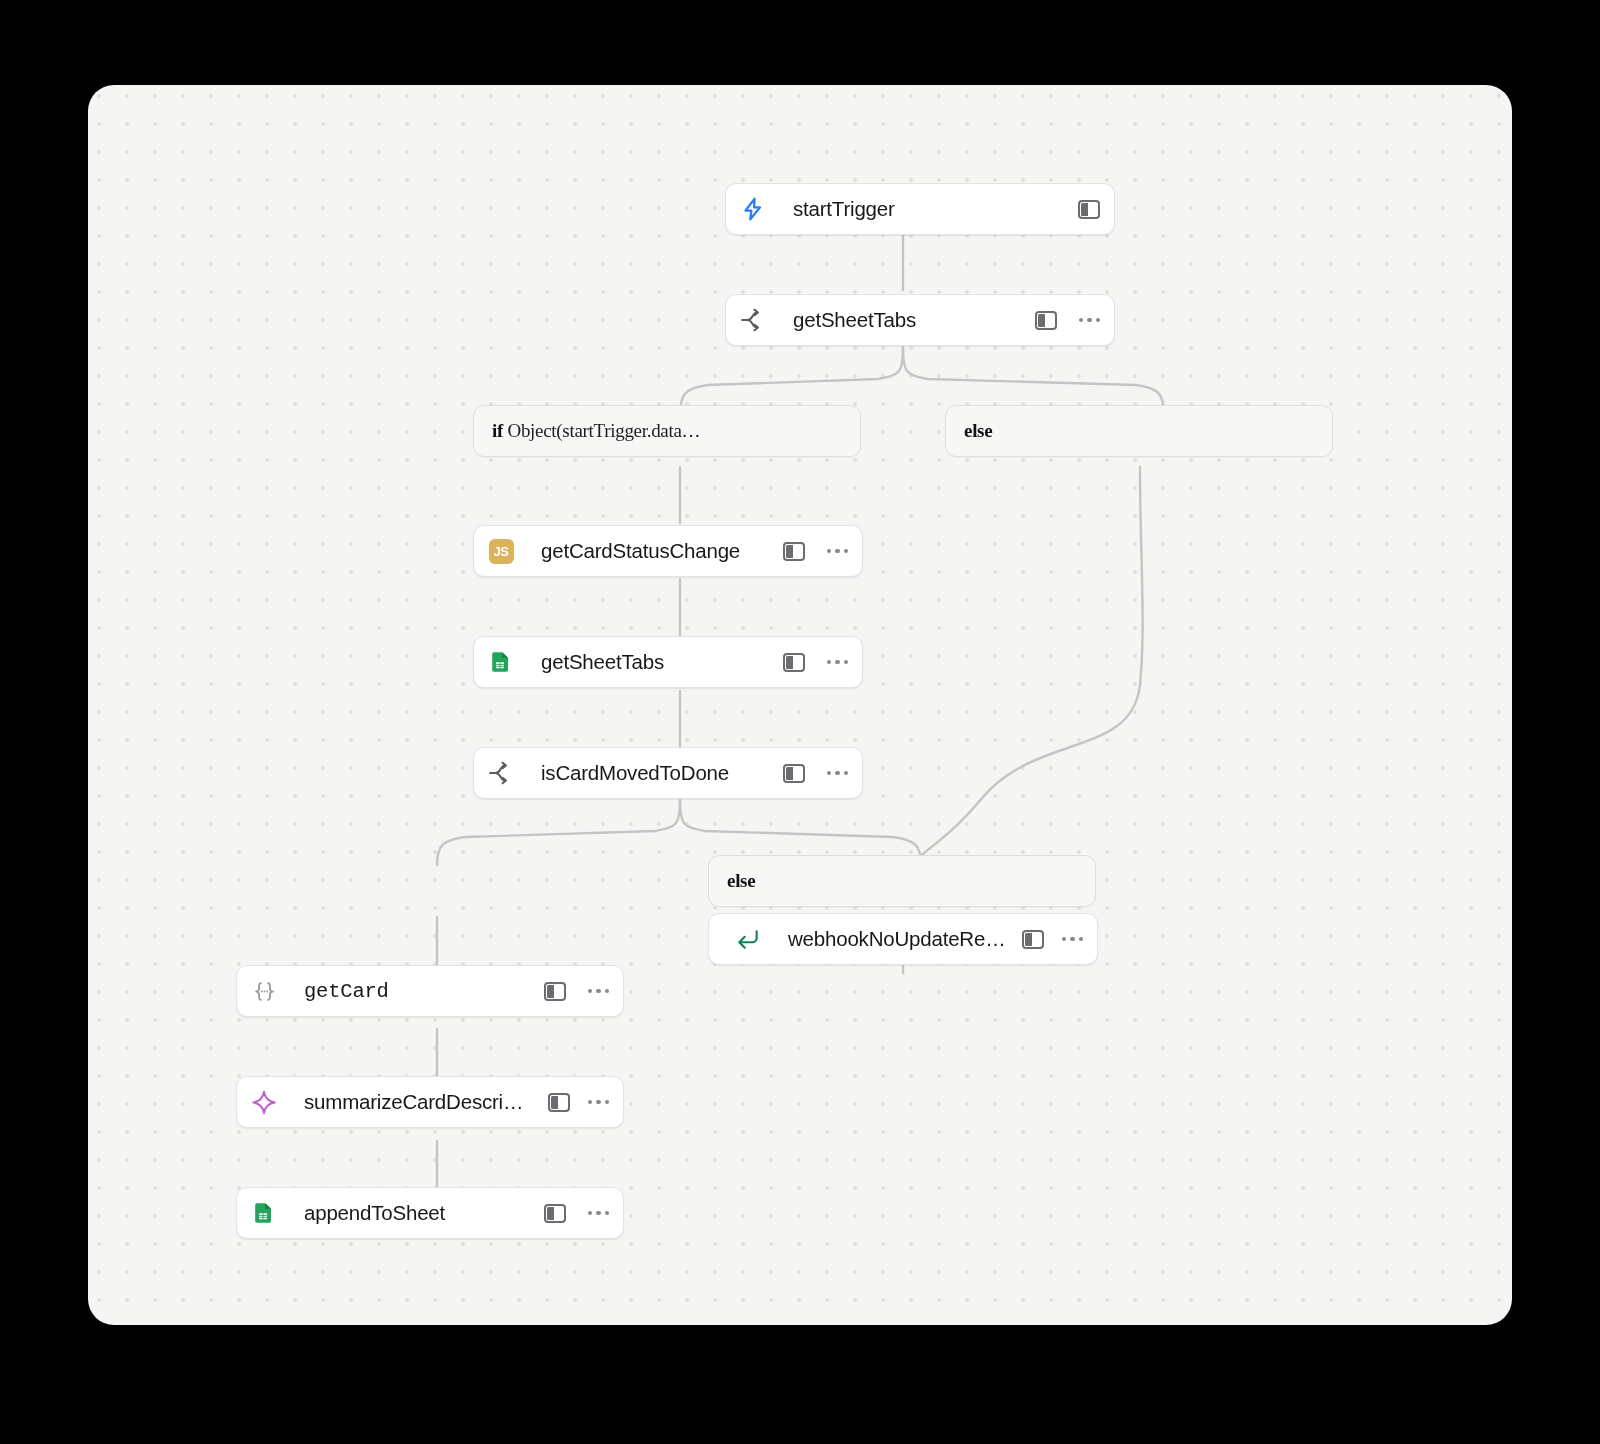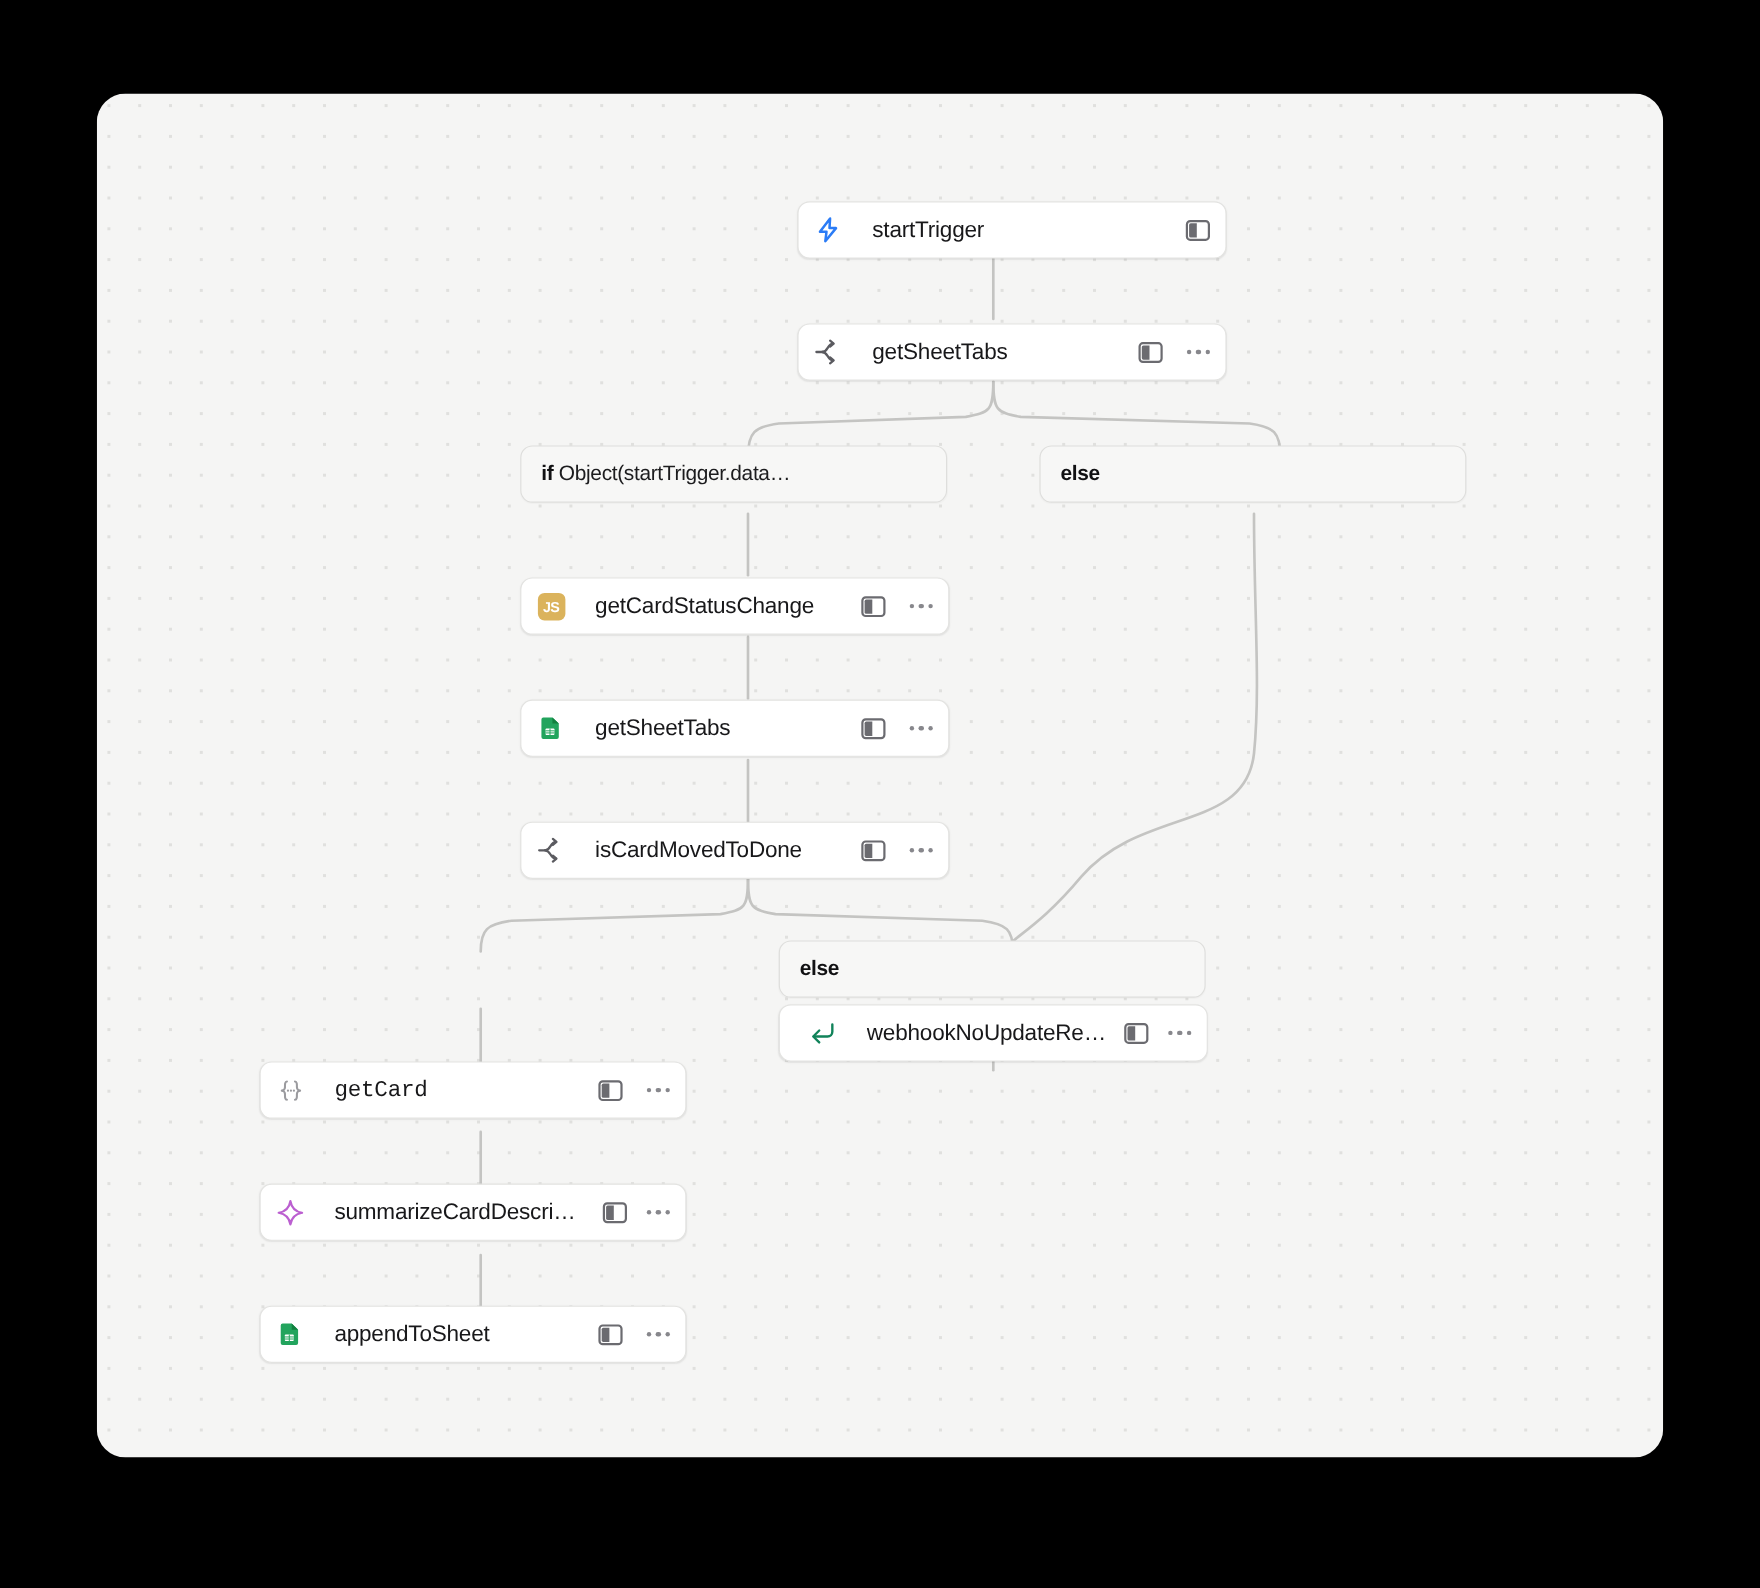--- a/index.html
+++ b/index.html
@@ -106,21 +106,21 @@
     display: flex;
     align-items: center;
     background: #f7f7f6;
     border: 1px solid #dededc;
     border-radius: 11px;
     height: 52px;
     padding: 0 18px;
     box-shadow: 0 1px 1px rgba(0,0,0,0.025);
   }
   .cond .ctext {
-    font-family: Liberation Sans, sans-serif;
+    font-family: Liberation Serif, serif;
     font-size: 19px;
     color: #1c1c1e;
     white-space: nowrap;
     letter-spacing: -0.3px;
   }
   .cond .kw { color: #111113; font-weight: 700; }
   
   .js-badge {
     width: 25px; height: 25px;
     background: #dbb35c;

